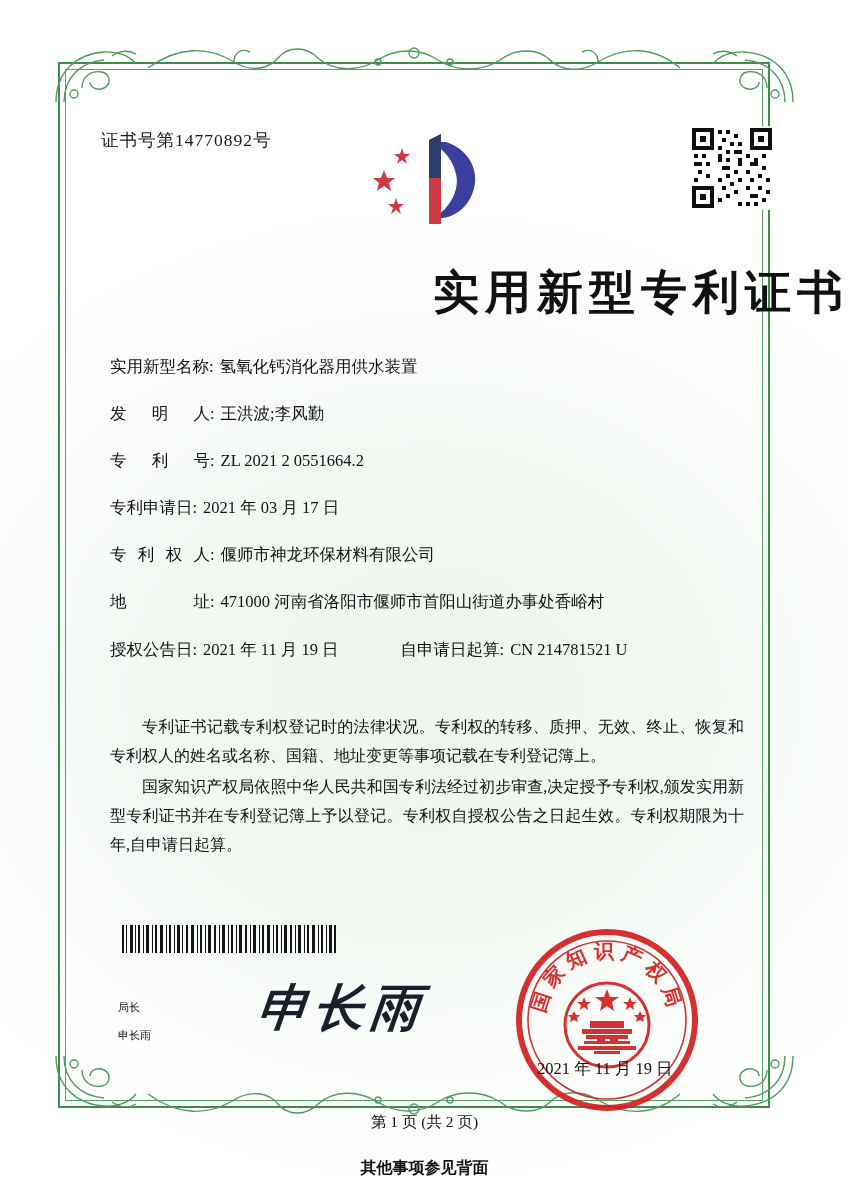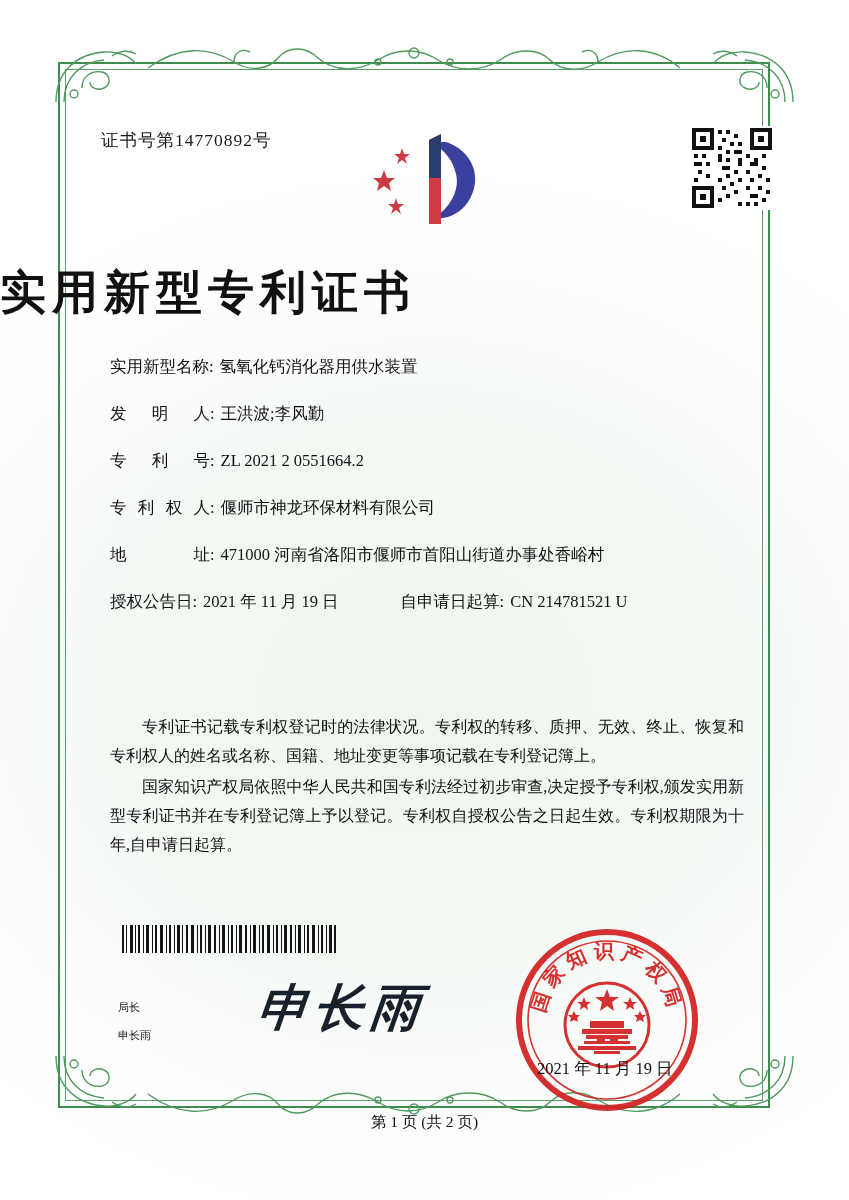--- a/index.html
+++ b/index.html
@@ -95,21 +95,21 @@
     position: absolute;
     left: 690px; top: 126px;
     width: 84px; height: 84px;
   }
 
   
   .title {
     position: absolute;
     left: 0; top: 262px;
     width: 849px;
-    text-align: left;
+    text-align: right;
     font-size: 46px;
     font-weight: bold;
     letter-spacing: 6px;
     color: #111;
     font-family: "DejaVu Sans", "Liberation Sans", sans-serif;
   }
 
   
   .fields {
     position: absolute;
@@ -387,20 +387,24 @@
     </div>
     <div class="field-row">
       <span class="field-label spread">发明人</span>
         <span>:</span>
       <span class="field-value">王洪波;李风勤</span>
     </div>
     <div class="field-row">
       <span class="field-label spread">专利号</span>
         <span>:</span>
       <span class="field-value">ZL 2021 2 0551664.2</span>
+    </div>
+    <div class="field-row">
+      <span class="field-label">专利申请日:</span>
+      <span class="field-value">2021 年 03 月 17 日</span>
     </div>
     <div class="field-row">
       <span class="field-label spread">专利权人</span>
         <span>:</span>
       <span class="field-value">偃师市神龙环保材料有限公司</span>
     </div>
     <div class="field-row">
       <span class="field-label spread">地址</span>
         <span>:</span>
       <span class="field-value">471000 河南省洛阳市偃师市首阳山街道办事处香峪村</span>
@@ -510,14 +514,15 @@
         <path id="sealTextPath" d="M 95 95 m -62 0 a 62 62 0 1 1 124 0" fill="none"></path>
         <text font-family="'DejaVu Sans','Liberation Sans',sans-serif" font-size="20" font-weight="bold" fill="#d32020" letter-spacing="6">
           <textPath href="#sealTextPath" startOffset="50%" text-anchor="middle">国家知识产权局</textPath>
         </text>
       </g>
     </svg>
   </div>
   <div class="seal-date">2021 年 11 月 19 日</div>
 
   <div class="page-num">第 1 页 (共 2 页)</div>
+  <div class="back-note">其他事项参见背面</div>
 
 </div>
 
 </body></html>

